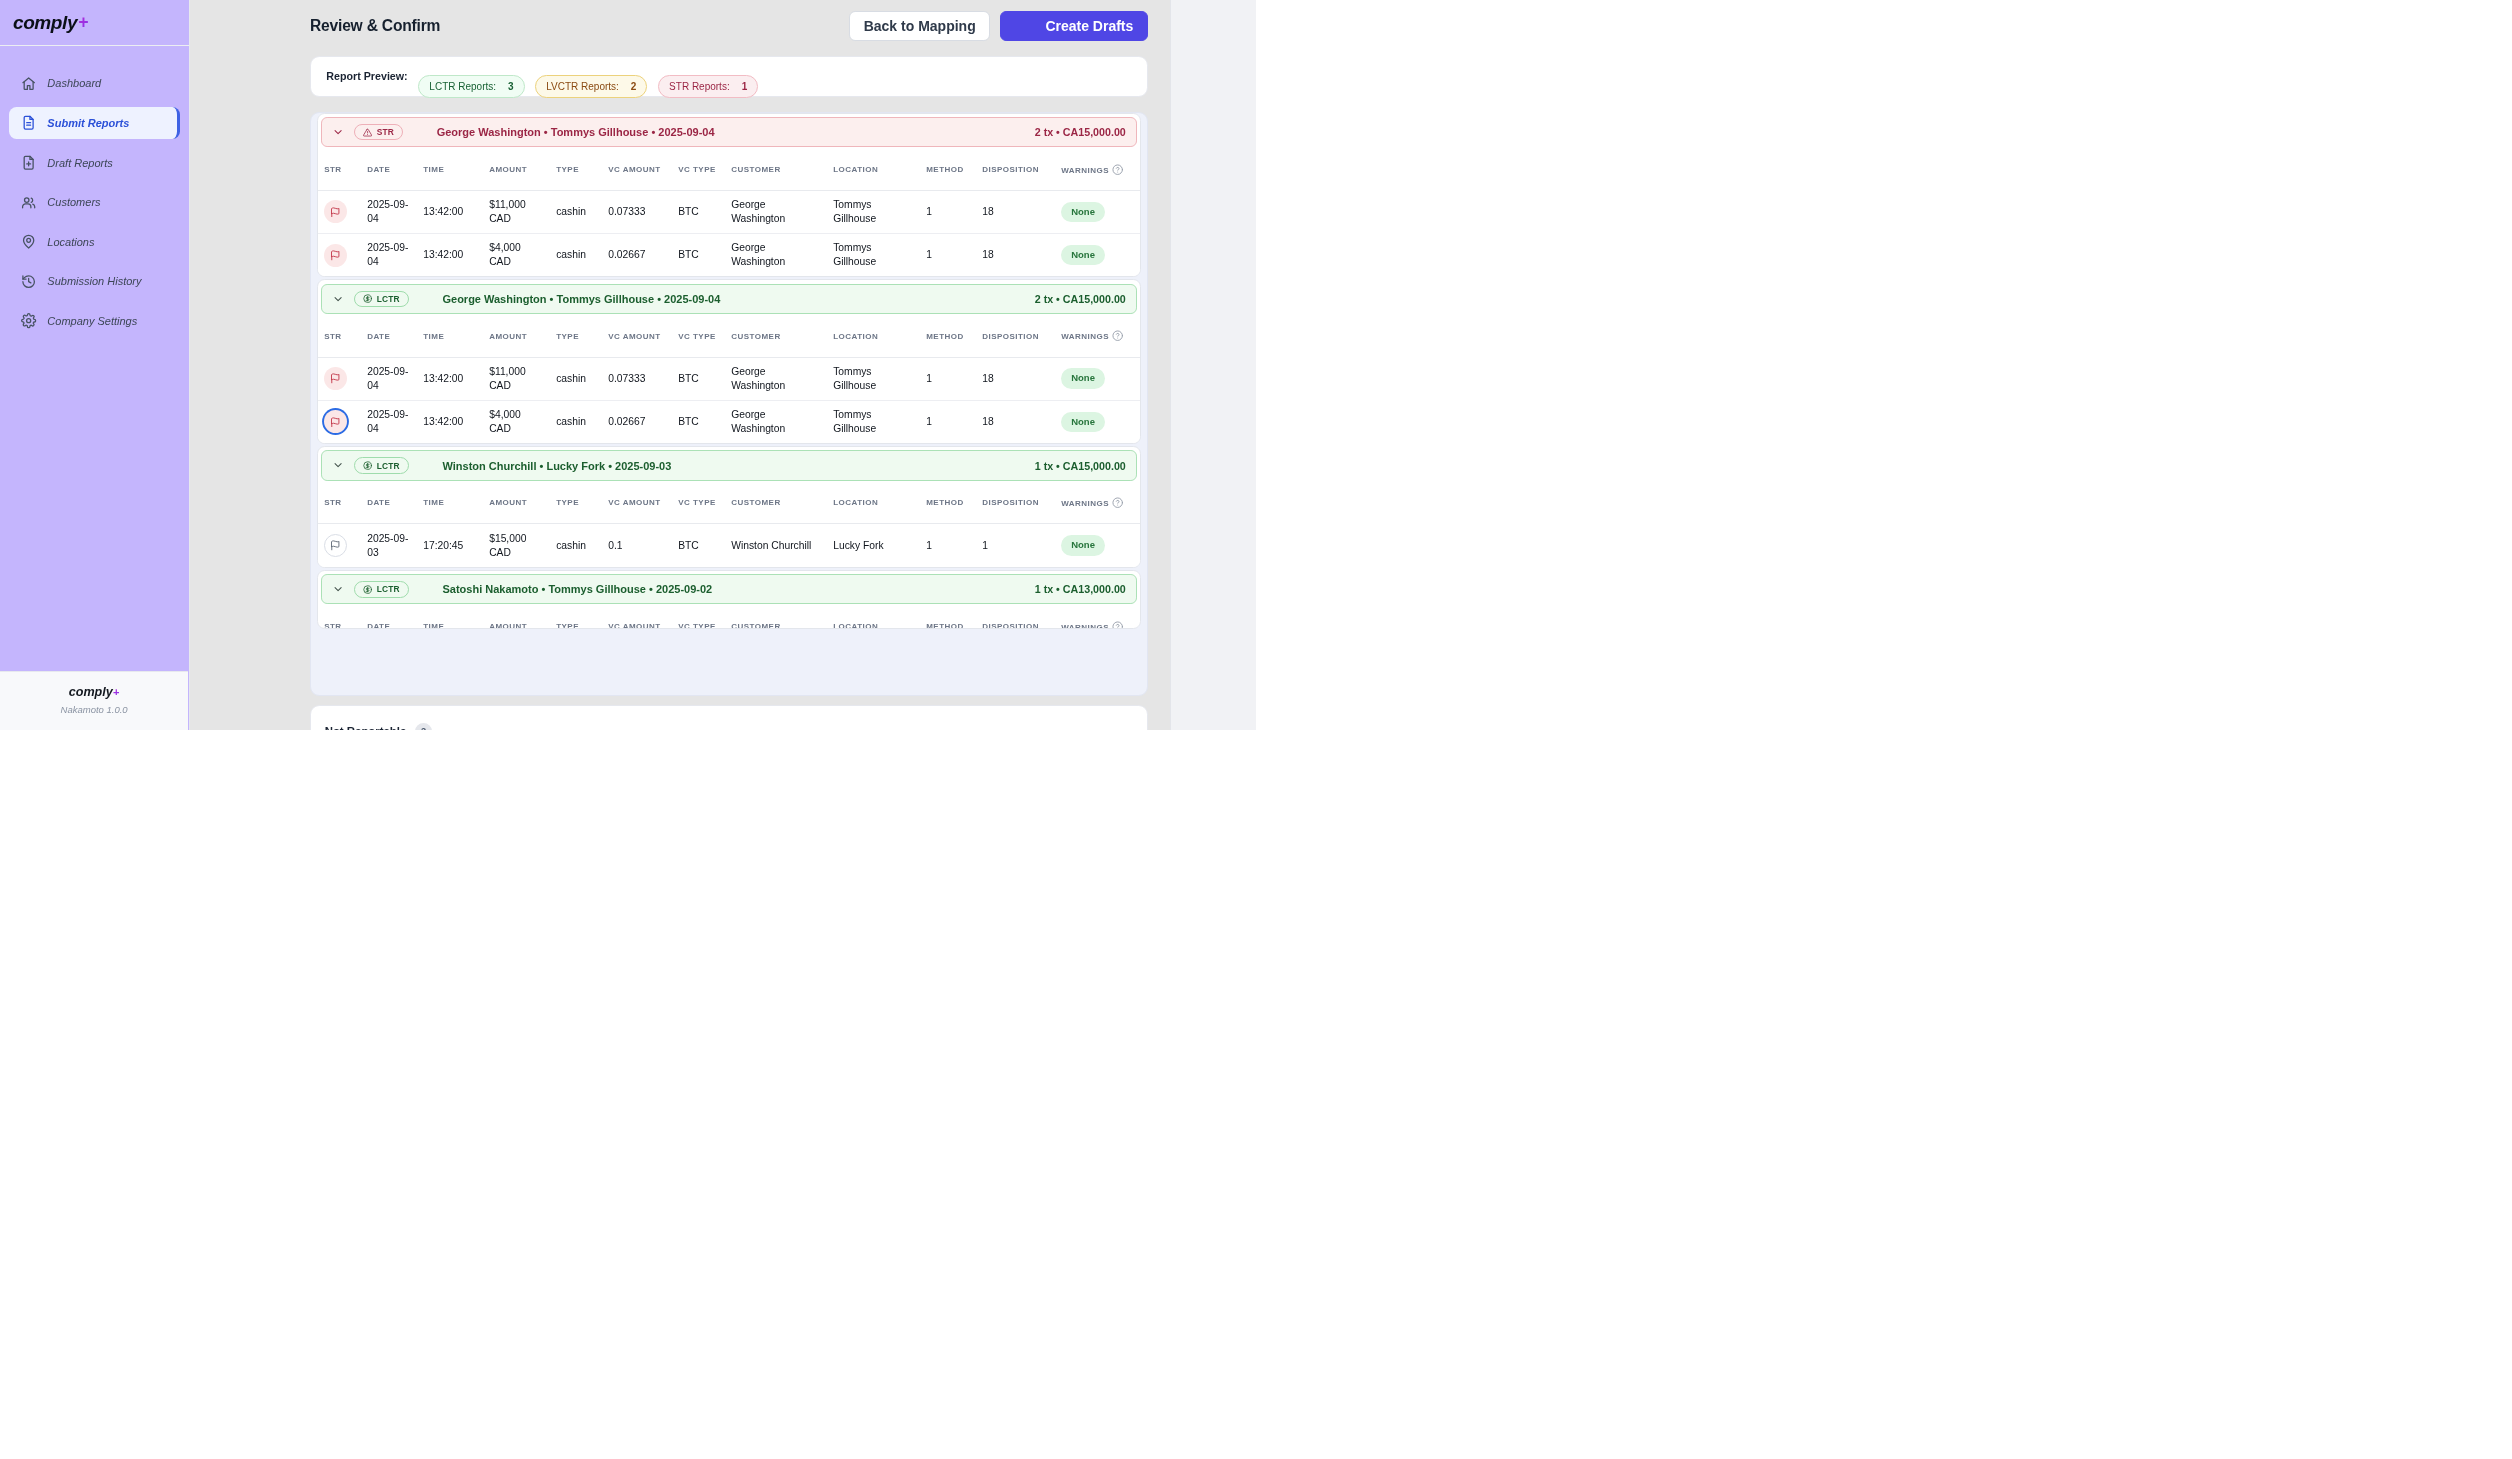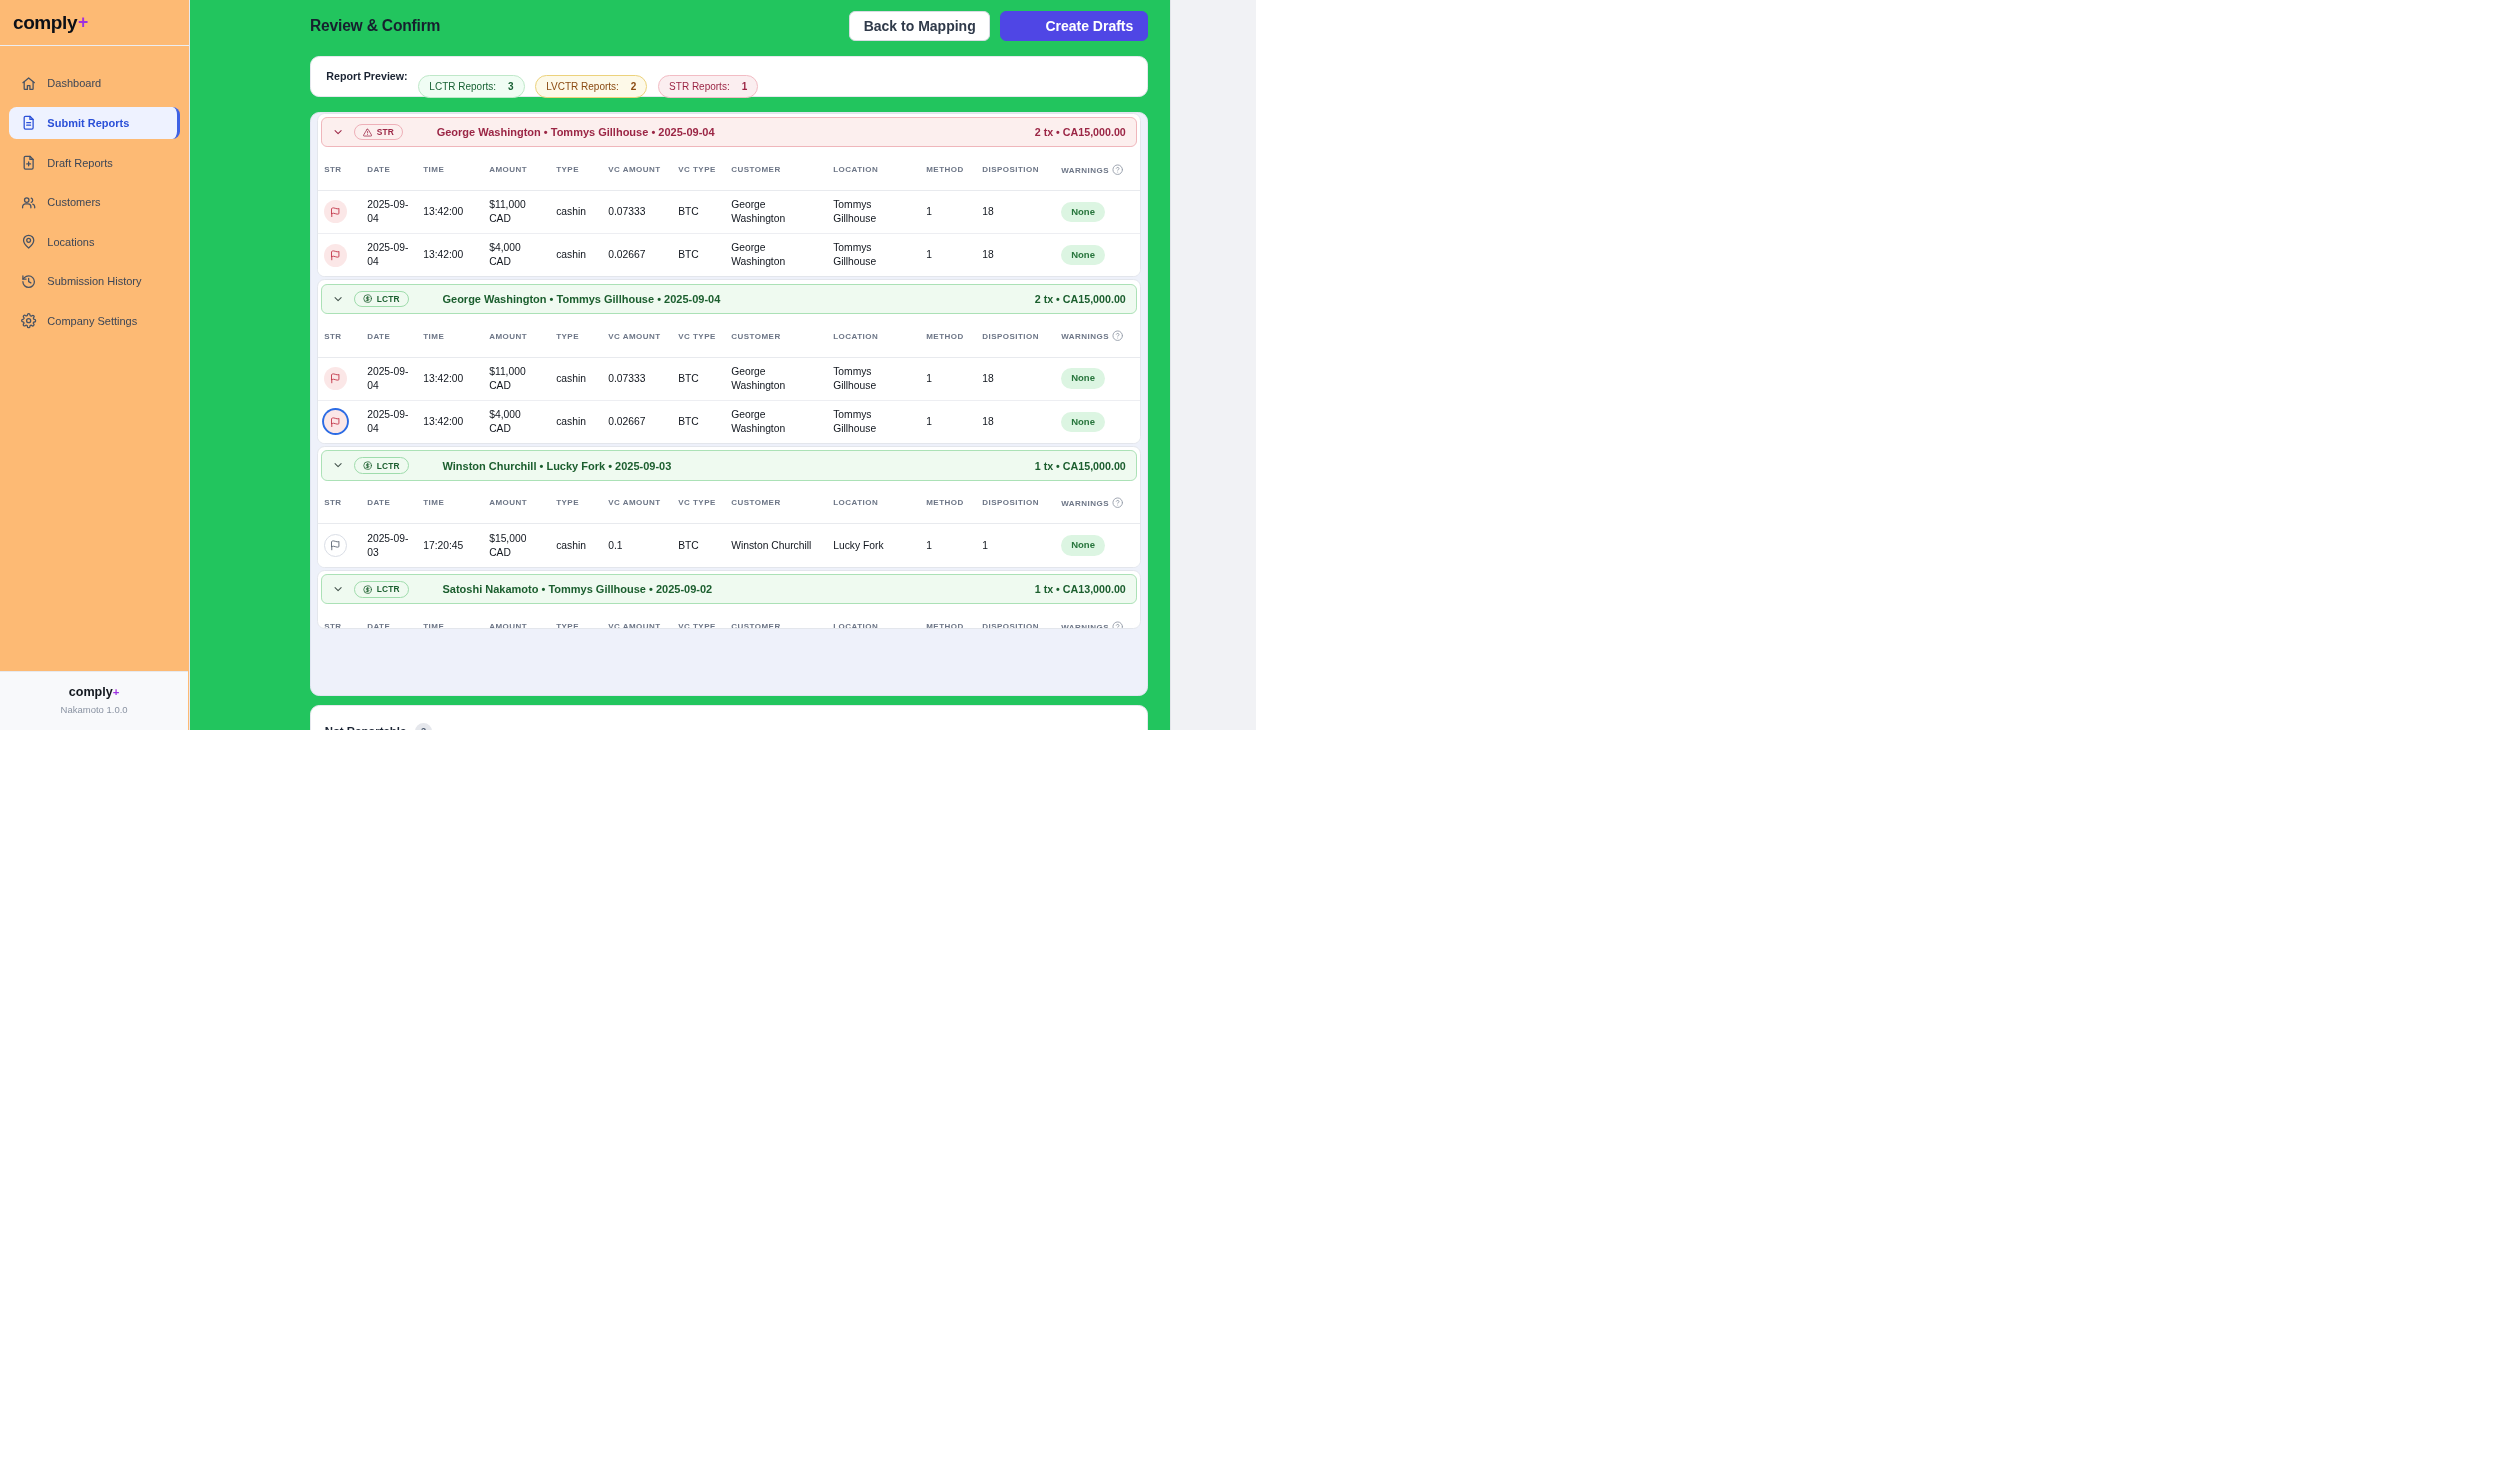--- a/index.html
+++ b/index.html
@@ -1,22 +1,22 @@
 <!DOCTYPE html>
 <html style="font-size:12.2px"><head>
 <meta charset="utf-8">
 <style>
   * { margin:0; padding:0; box-sizing:border-box; }
   html,body { width:1256px; height:730px; overflow:hidden; background:#fff;
     font-family:"Liberation Sans", sans-serif; }
   .viewport { position:absolute; top:0; left:0; width:1256px; height:730px; overflow:hidden; }
 
   
-  .sidebar { position:absolute; top:0; left:0; width:190px; height:730px; background:#fdba74;
-    border-right:0.8px solid #e7e9ee; z-index:5; }
+  .sidebar { position:absolute; top:0; left:0; width:190px; height:730px; background:#c4b5fd;
+    border-right:0.8px solid #e7e9ee; z-index:5;font-style:italic; }
   .logo-row { height:46px; display:flex; align-items:center; padding-left:13px;
     border-bottom:0.8px solid #eceef2; }
   .logo-text { font-size:19px; font-weight:700; letter-spacing:-0.4px; color:#0b0f17; }
   .logo-plus { font-size:17.6px; font-weight:800; margin-left:0.8px;
     background:linear-gradient(135deg,#c026d3,#7c3aed);
     -webkit-background-clip:text; background-clip:text; color:transparent; }
   .nav { padding:21.4px 9.2px 0 9.2px; }
   .nav-item { display:flex; align-items:center; gap:10.7px; height:32px; margin-bottom:7.6px;
     padding:0 4.6px 0 12.2px; border-radius:7.6px; color:#3c4656; font-size:11px; font-weight:500;
     cursor:pointer; }
@@ -26,21 +26,21 @@
   .nav-item.active svg { stroke:#2b50d8; }
   .side-footer { position:absolute; left:0; right:0.8px; top:671px; bottom:0; background:#f8f9fb;
     border-top:0.8px solid #e7e9ee; text-align:center; padding-top:13px; }
   .side-footer .f-logo { font-size:12.6px; font-weight:700; color:#13181f; }
   .side-footer .f-plus { font-size:11.4px; font-weight:800;
     background:linear-gradient(135deg,#c026d3,#7c3aed);
     -webkit-background-clip:text; background-clip:text; color:transparent; }
   .side-footer .f-version { margin-top:4.6px; font-size:9.5px; color:#8b94a3; }
 
   
-  .main { position:absolute; top:0; left:190px; right:86px; bottom:0; background:#22c55e; }
+  .main { position:absolute; top:0; left:190px; right:86px; bottom:0; background:#e5e5e5; }
   .gutter { position:absolute; top:0; right:0; width:86px; height:730px; background:#f1f2f5;
     border-left:0.8px solid #e3e5ea; }
   .content { margin-left:120px; width:838px; }
 
   .title-row { display:flex; align-items:center; justify-content:space-between;
     padding-top:10.7px; height:41px; }
   .page-title { font-size:15.6px; font-weight:700; color:#16202e; letter-spacing:-0.2px; }
   .btns { display:flex; gap:10px; }
   .btn { height:30.5px; border-radius:6.1px; font-size:14px; font-weight:600; padding:0 13.7px;
     display:flex; align-items:center; cursor:pointer; }

